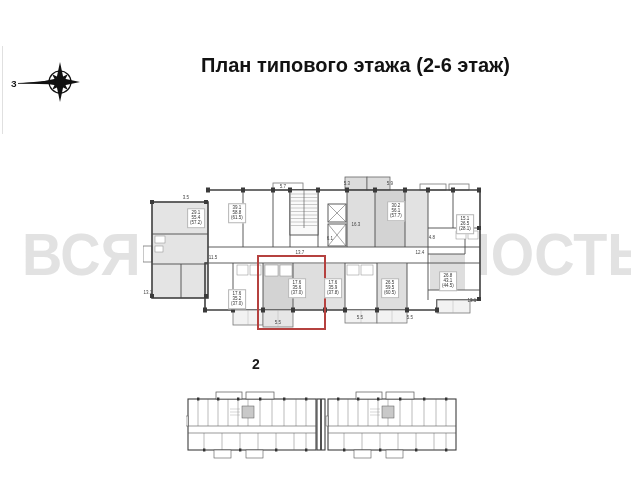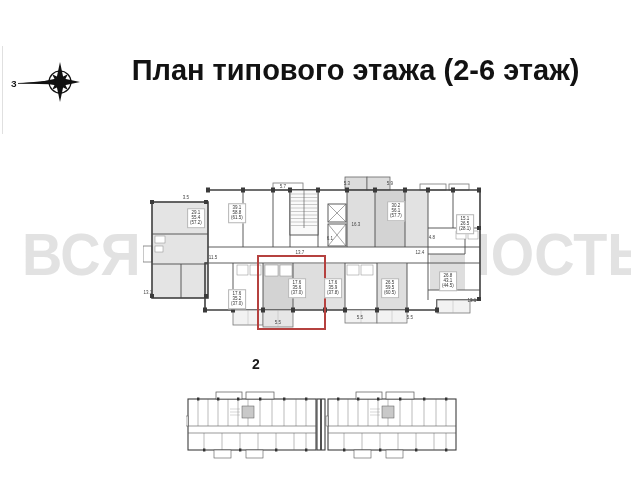--- a/index.html
+++ b/index.html
@@ -4,21 +4,21 @@
 <style>
   html,body{margin:0;padding:0;background:#fff;}
   .page{position:relative;width:631px;height:500px;background:#ffffff;overflow:hidden;
         font-family:"Liberation Sans",sans-serif;}
   .edge-line{position:absolute;left:2px;top:46px;width:1px;height:88px;background:#e0e0e0;}
   .watermark{position:absolute;left:0;top:224px;width:631px;text-align:center;
              font-weight:bold;font-size:60px;line-height:62px;color:#e2e2e2;
              letter-spacing:0px;transform:scaleX(0.93);transform-origin:50% 50%;
              white-space:nowrap;z-index:1;user-select:none;}
   .title{position:absolute;left:123px;top:54px;width:465px;text-align:center;
-         font-weight:bold;font-size:29px;color:#121212;z-index:4;letter-spacing:0;}
+         font-weight:bold;font-size:20px;color:#121212;z-index:4;letter-spacing:0;}
   .compass{position:absolute;left:10px;top:48px;z-index:4;}
   .main-plan{position:absolute;left:143px;top:176px;z-index:2;}
   .mini-plan{position:absolute;left:186px;top:388px;z-index:2;}
   .section-label{position:absolute;left:240px;top:356px;width:32px;text-align:center;
                  font-weight:bold;font-size:14px;color:#1a1a1a;z-index:4;}
   #plan-annotations{position:absolute;left:0;top:0;width:631px;height:500px;z-index:3;pointer-events:none;}
   .area-label{position:absolute;transform:translate(-50%,-50%);background:#ffffff;
               border:1px solid #b5b5b5;padding:1px 2px;font-size:4.5px;line-height:1.15;
               color:#333;text-align:center;white-space:nowrap;}
   .dim-mark{position:absolute;transform:translate(-50%,-50%);font-size:4.5px;color:#444;

